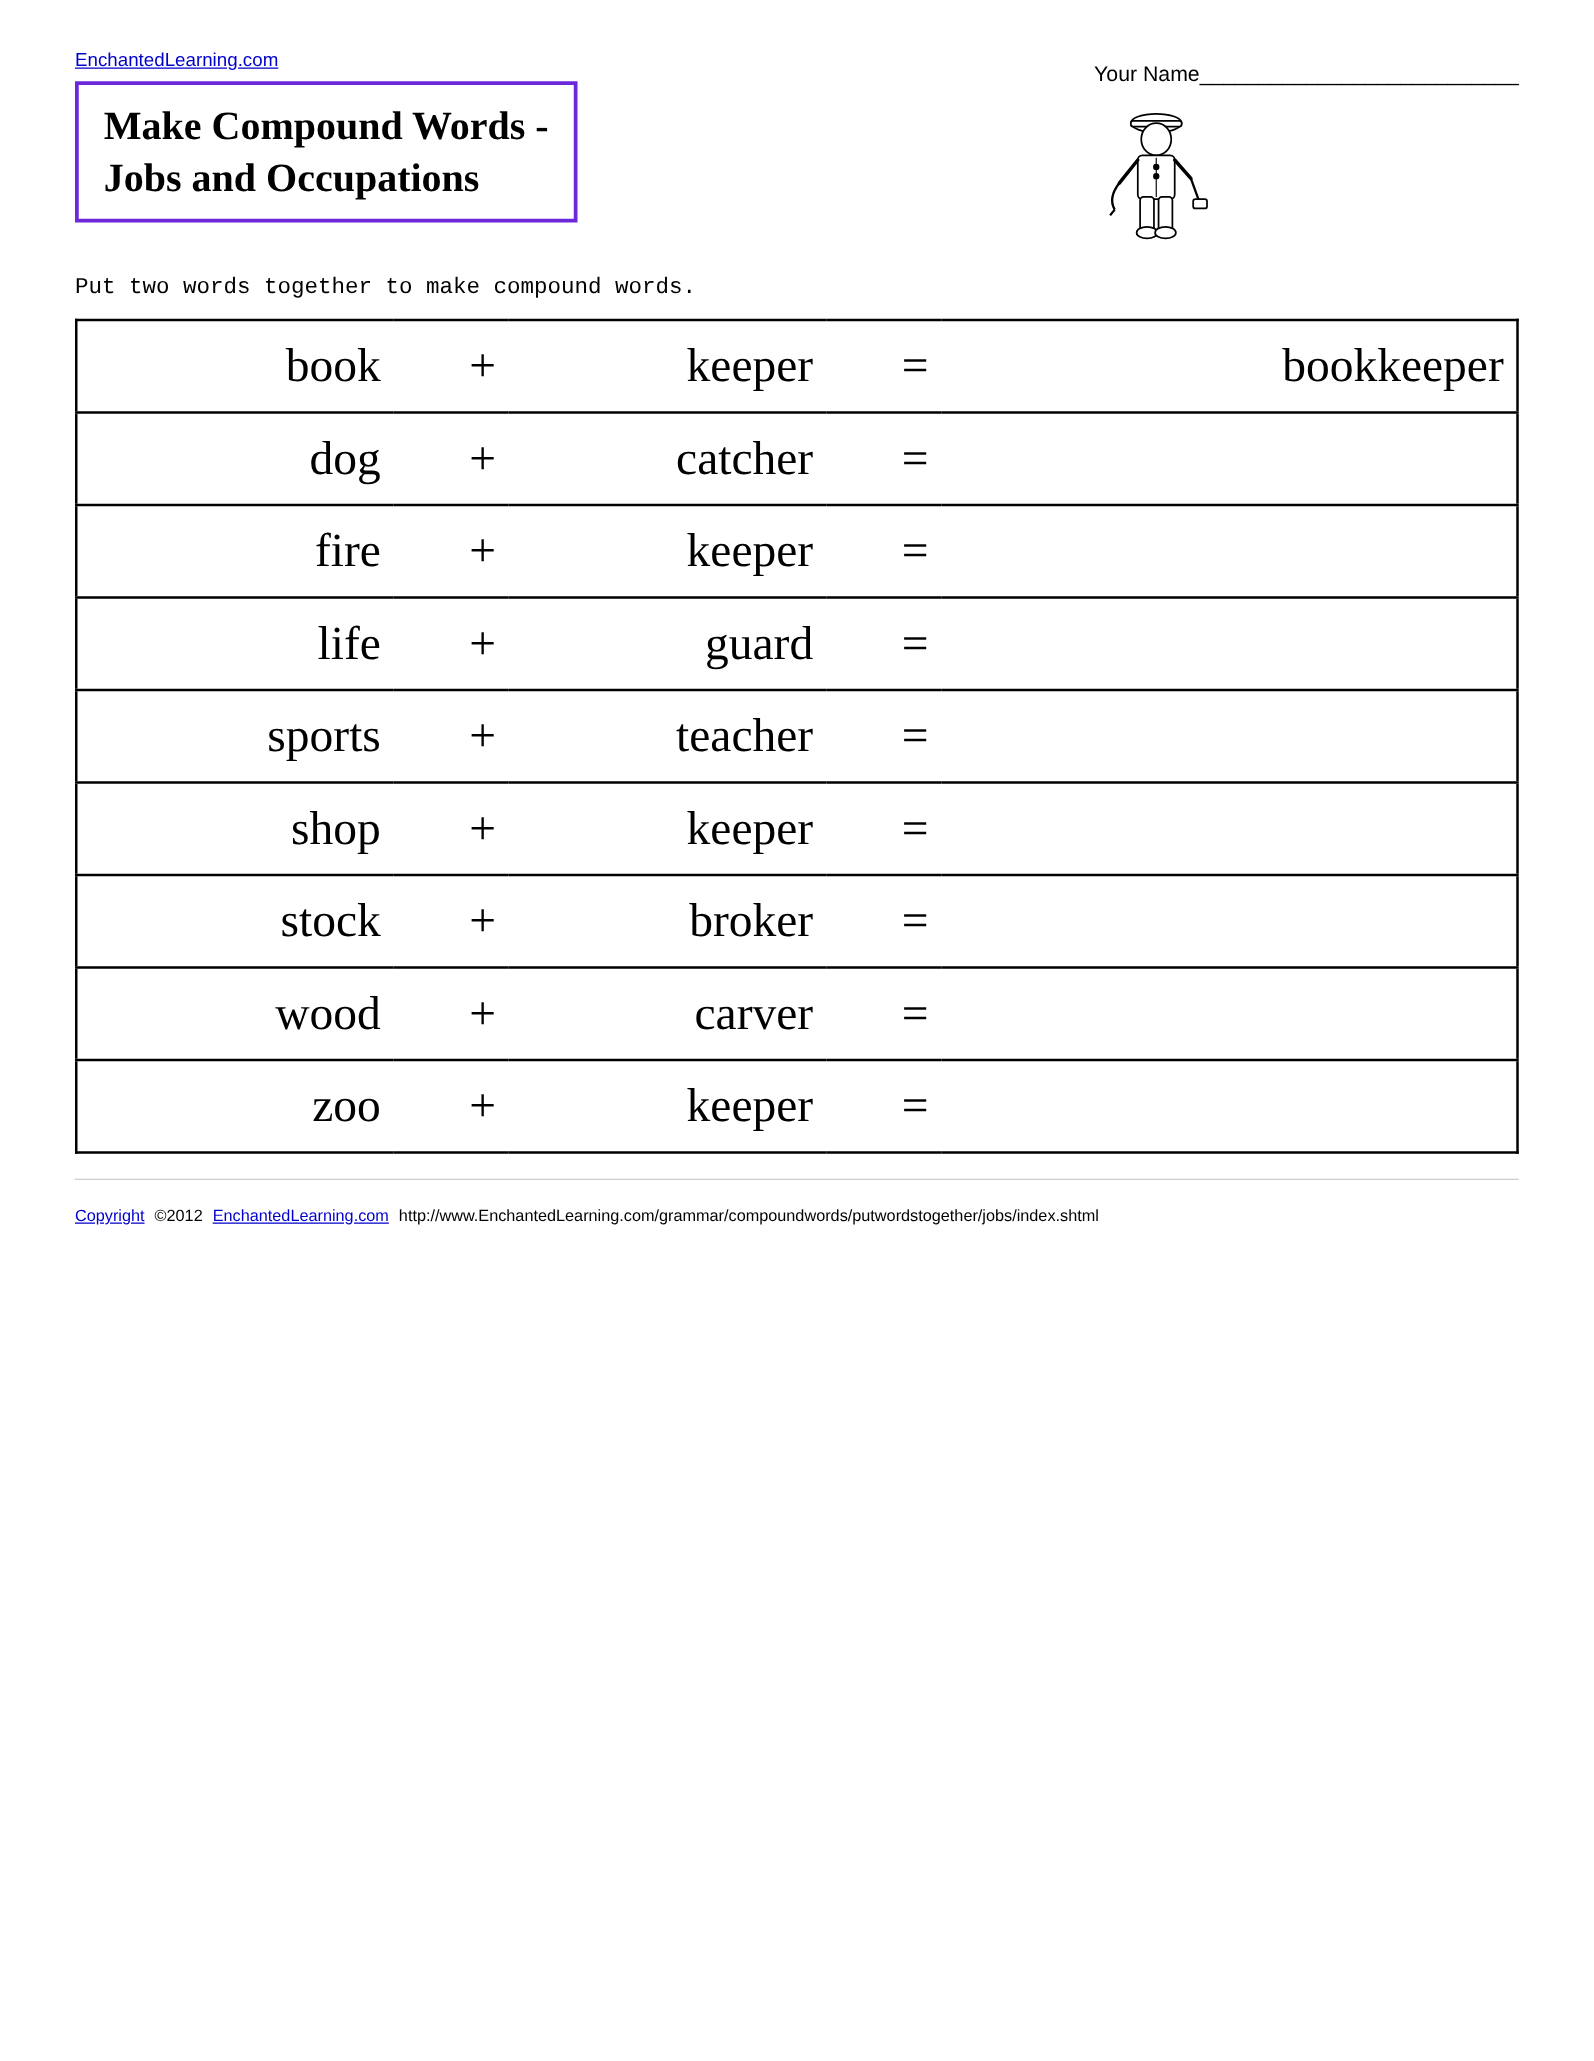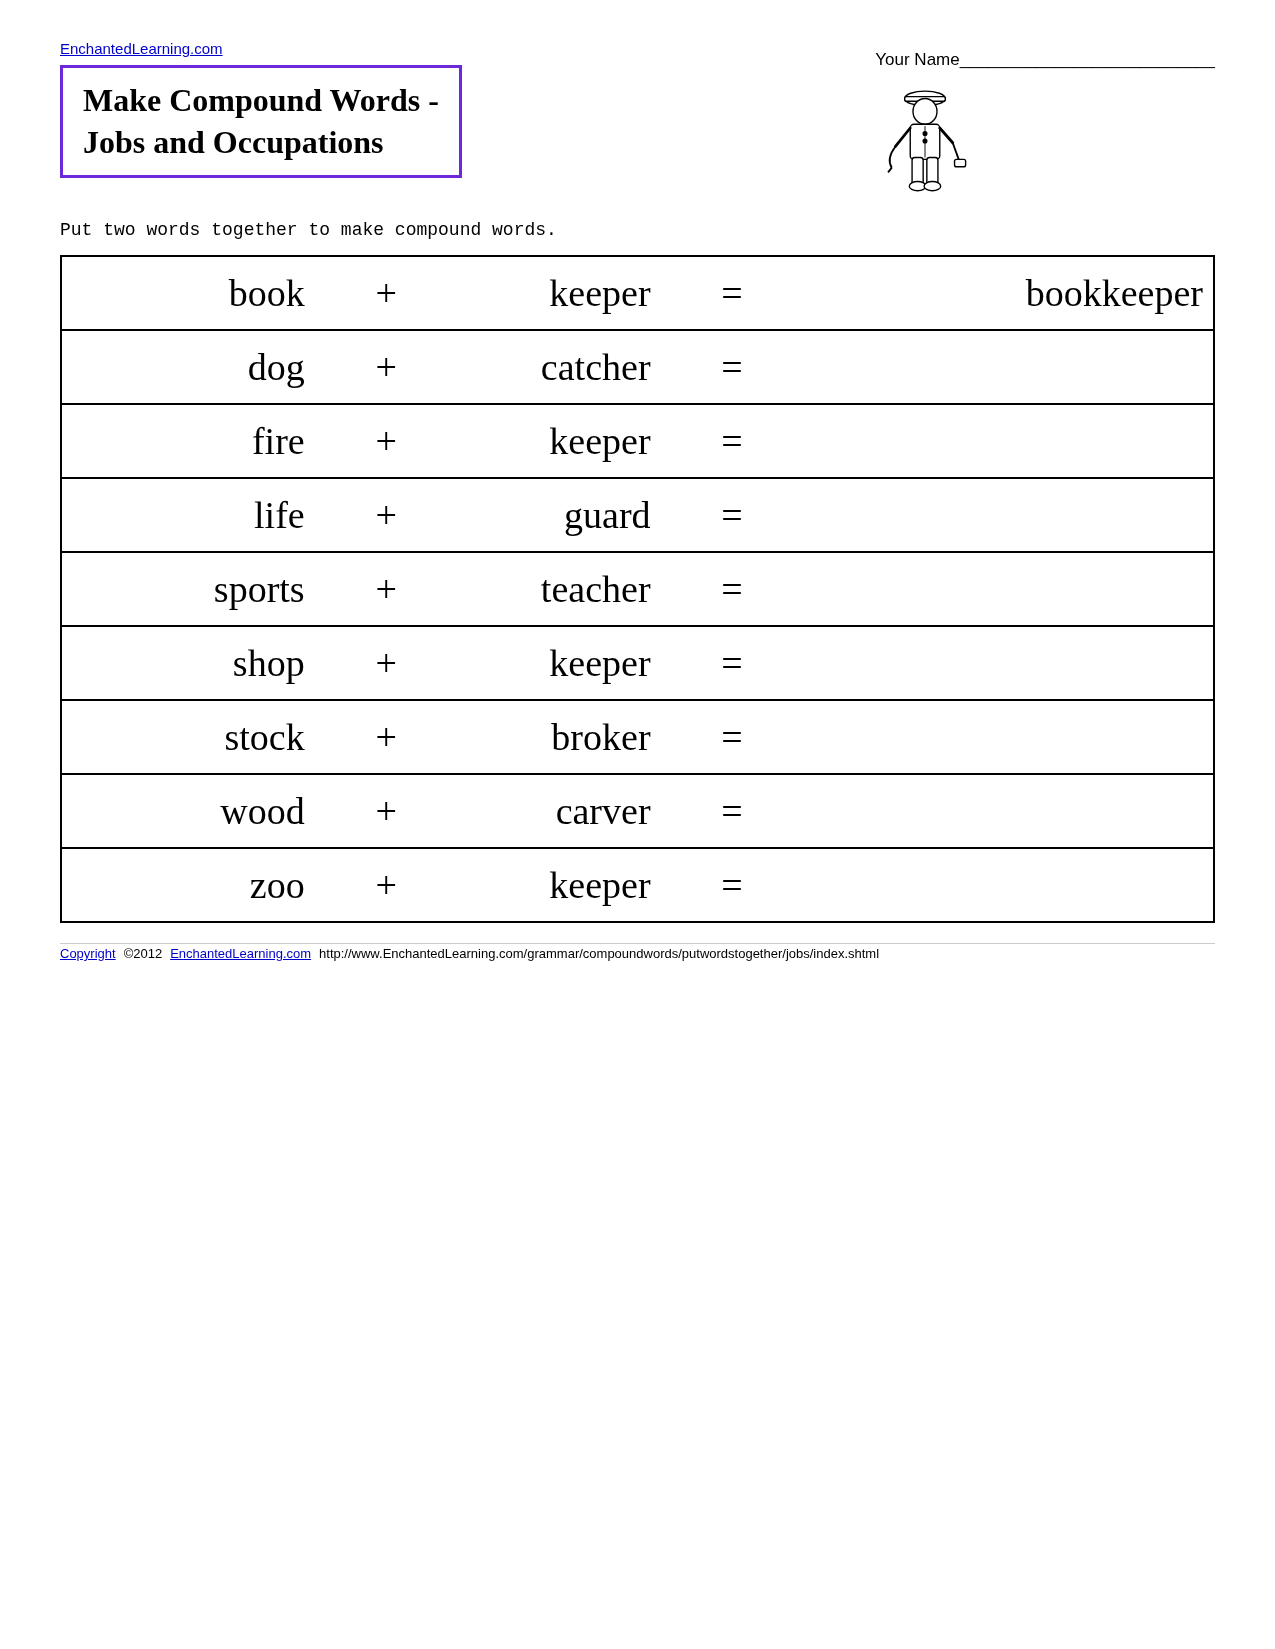--- a/index.html
+++ b/index.html
@@ -96,21 +96,21 @@
     .result { width: 40%; text-align: center; }
 
     .footer {
       display: flex;
       align-items: flex-end;
       gap: 8px;
       font-family: Arial, sans-serif;
       font-size: 13px;
       margin-top: 10px;
       border-top: 1px solid #ccc;
-      padding-top: 2px;
+      padding-top: 21px;
     }
 
     .footer a {
       color: #0000cc;
       text-decoration: underline;
     }
   </style>
 </head>
 <body>
 

